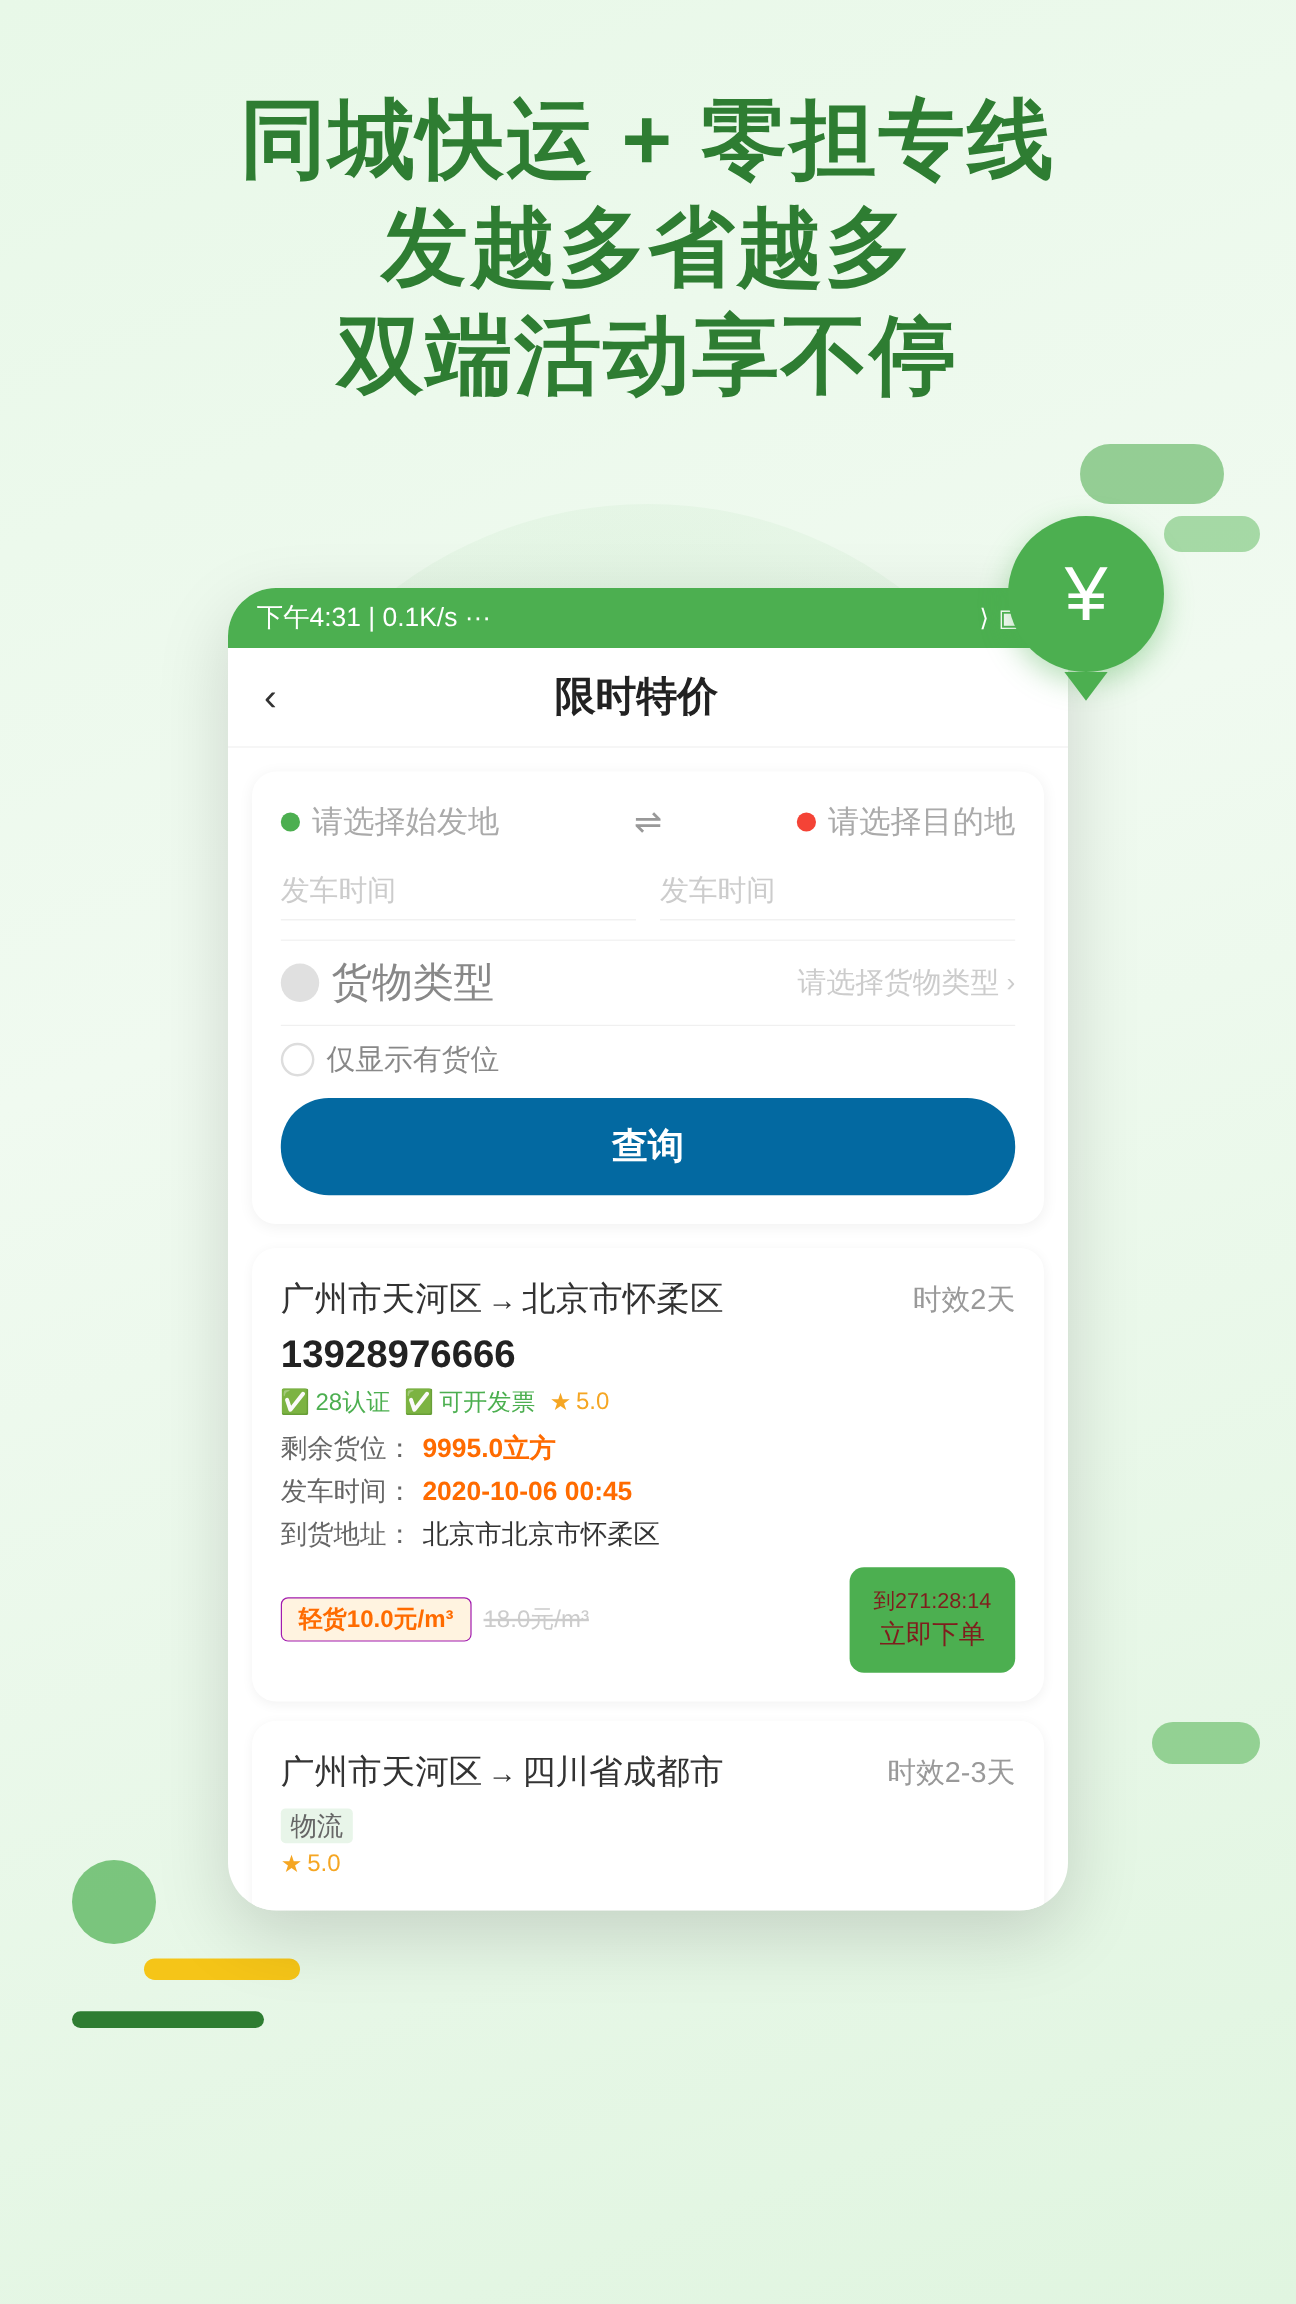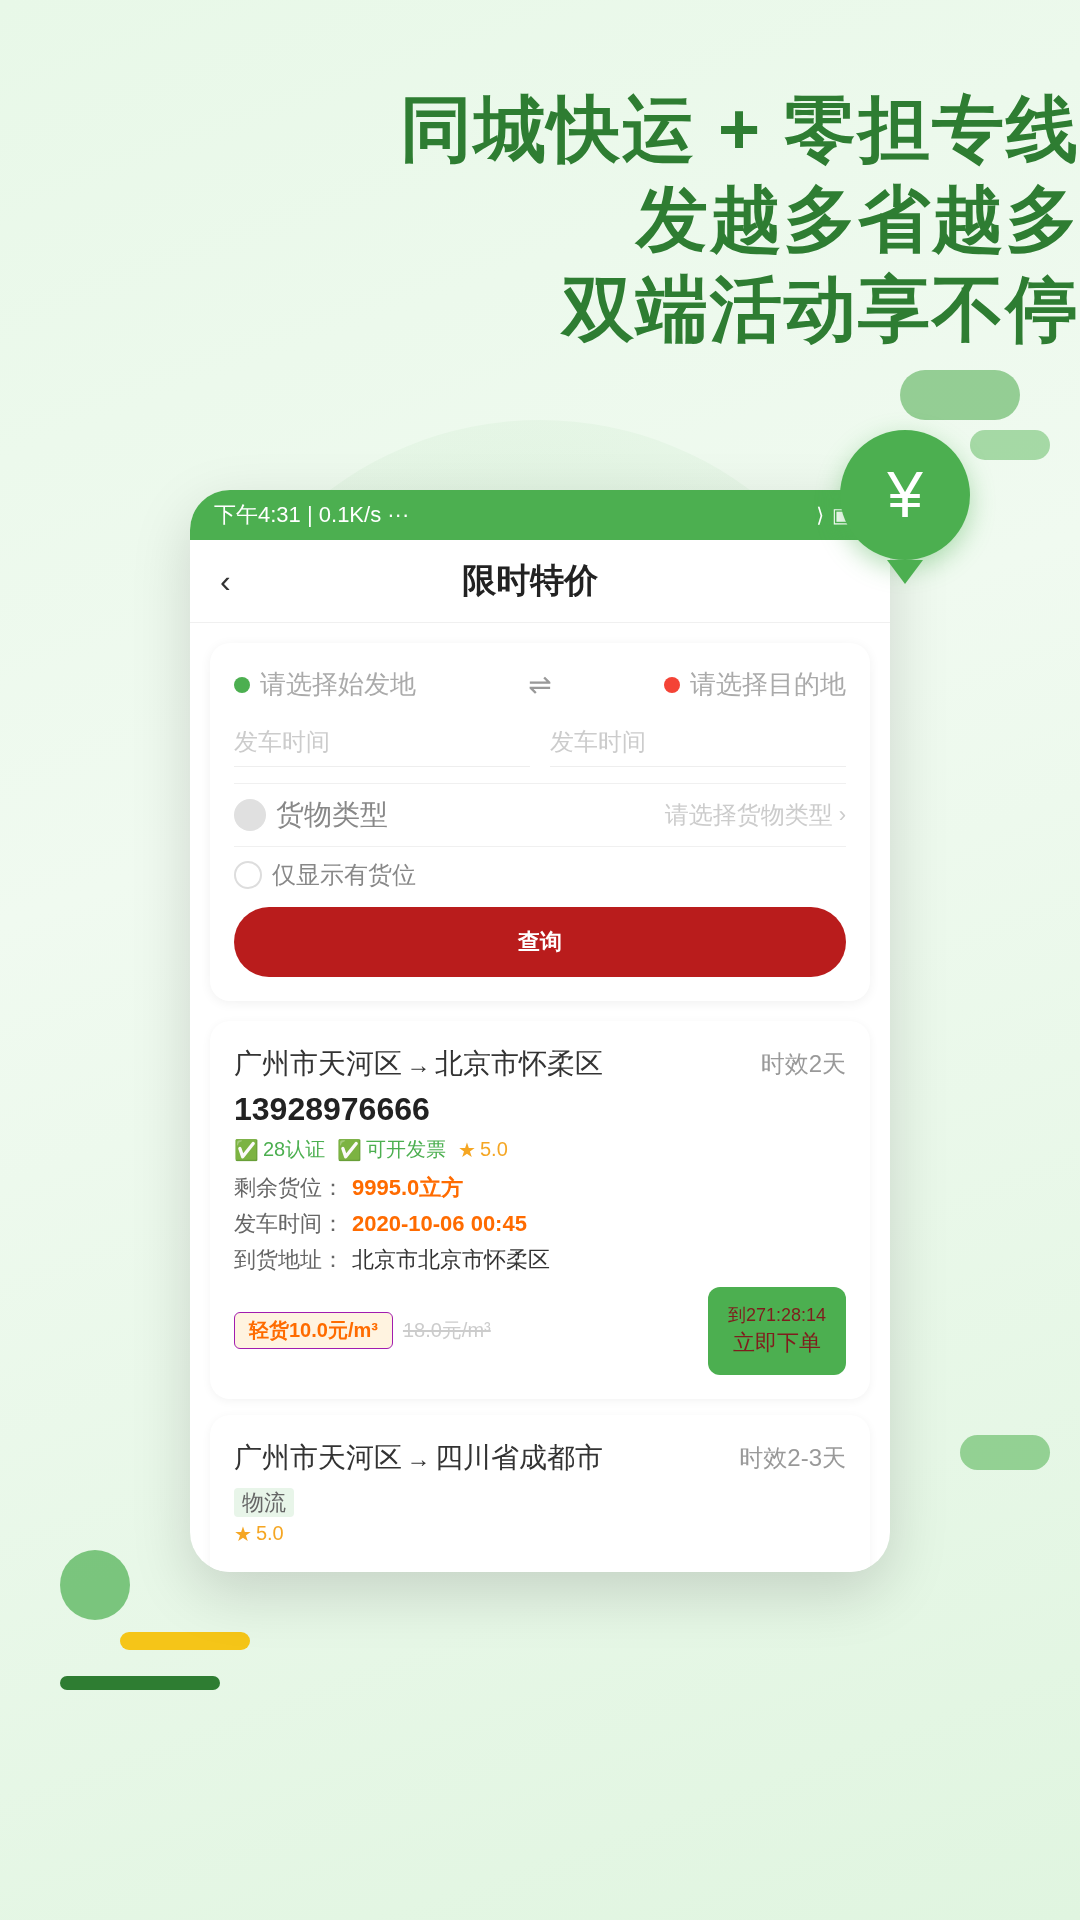--- a/index.html
+++ b/index.html
@@ -88,23 +88,23 @@
       width: 160px;
       height: 14px;
       background: #2e7d32;
       border-radius: 7px;
       z-index: 0;
     }
 
     
     .hero-text {
       position: absolute;
-      top: 84px;
+      top: 72px;
       left: 0; right: 0;
-      text-align: right;
+      text-align: center;
       z-index: 2;
     }
     .hero-text h1 {
       font-size: 72px;
       font-weight: 700;
       color: #2e7d32;
       line-height: 1.25;
       letter-spacing: 2px;
     }
 
@@ -268,21 +268,21 @@
       align-items: center;
       gap: 10px;
     }
     .goods-circle {
       width: 32px;
       height: 32px;
       border-radius: 50%;
       background: #e0e0e0;
     }
     .goods-label {
-      font-size: 28px;
+      font-size: 34px;
       color: #888;
     }
     .goods-right {
       display: flex;
       align-items: center;
       gap: 6px;
     }
     .goods-select {
       font-size: 24px;
       color: #ccc;
@@ -302,23 +302,23 @@
       height: 28px;
       border-radius: 50%;
       border: 2px solid #ddd;
     }
     .only-available-text {
       font-size: 24px;
       color: #888;
     }
     .query-btn {
       width: 100%;
-      background: #b91c1c;
+      background: #0369a1;
       color: white;
-      font-size: 22px;
+      font-size: 30px;
       font-weight: 600;
       padding: 20px;
       border: none;
       border-radius: 40px;
       cursor: pointer;
     }
 
     
     .result-card {
       background: white;

